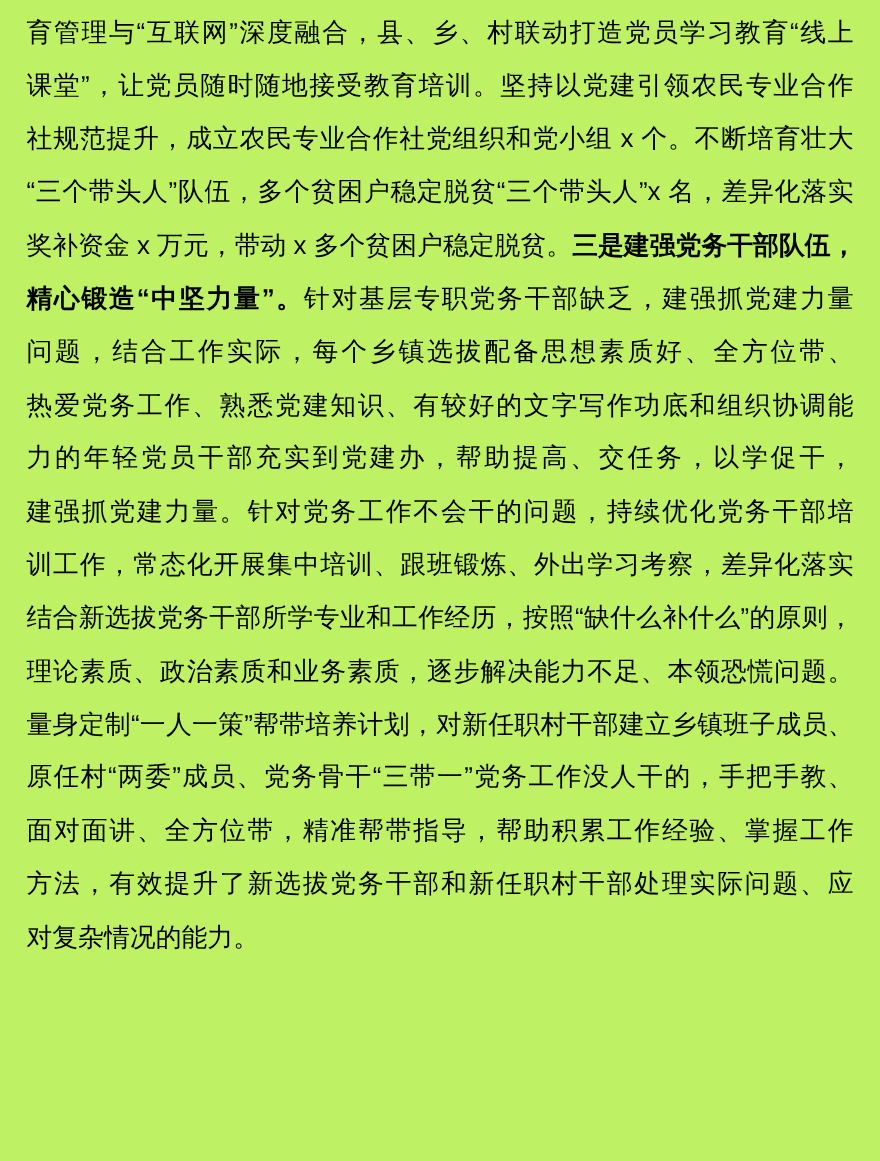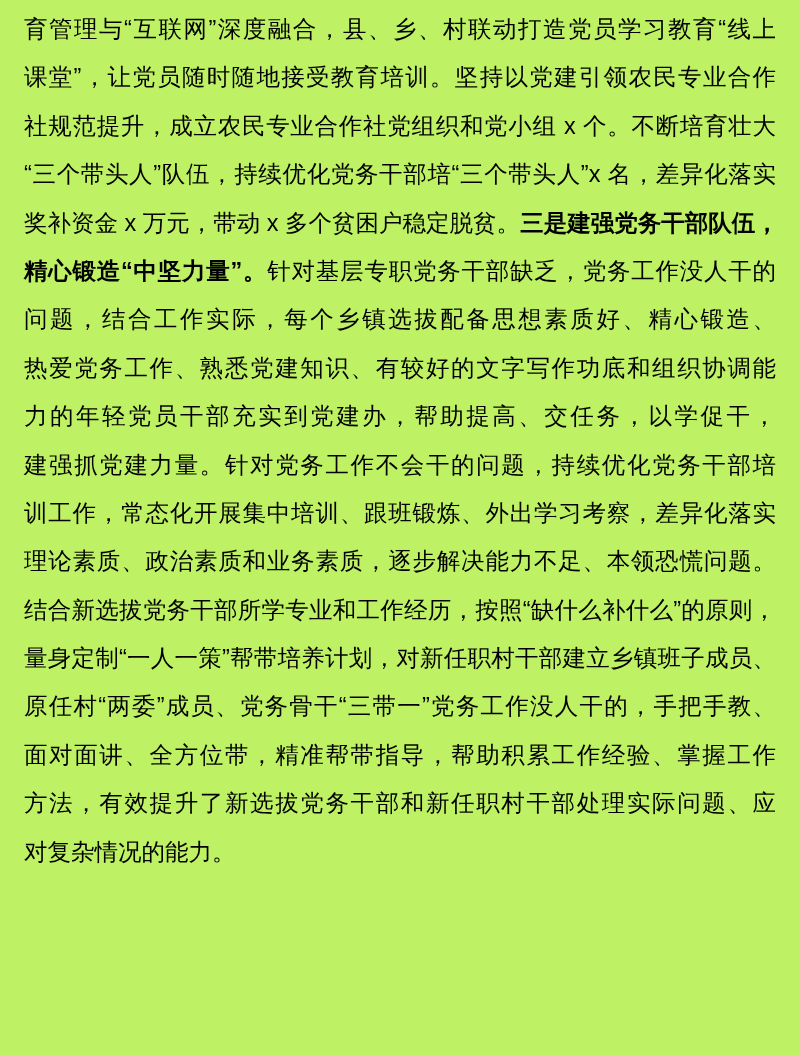--- a/index.html
+++ b/index.html
@@ -42,29 +42,29 @@
   .seg.bold { font-weight: 700; }
 </style>
 </head>
 <body>
 
 <div class="page">
   <div class="doc">
       <div class="line"><span class="seg">育管理与“互联网”深度融合，县、乡、村联动打造党员学习教育“线上</span></div>
       <div class="line"><span class="seg">课堂”，让党员随时随地接受教育培训。坚持以党建引领农民专业合作</span></div>
       <div class="line"><span class="seg">社规范提升，成立农民专业合作社党组织和党小组 x 个。不断培育壮大</span></div>
-      <div class="line"><span class="seg">“三个带头人”队伍，持续优化党务干部培“三个带头人”x 名，差异化落实</span></div>
+      <div class="line"><span class="seg">“三个带头人”队伍，多个贫困户稳定脱贫“三个带头人”x 名，差异化落实</span></div>
       <div class="line"><span class="seg">奖补资金 x 万元，带动 x 多个贫困户稳定脱贫。</span><span class="seg bold">三是建强党务干部队伍，</span></div>
-      <div class="line"><span class="seg bold">精心锻造“中坚力量”。</span><span class="seg">针对基层专职党务干部缺乏，党务工作没人干的</span></div>
-      <div class="line"><span class="seg">问题，结合工作实际，每个乡镇选拔配备思想素质好、精心锻造、</span></div>
+      <div class="line"><span class="seg bold">精心锻造“中坚力量”。</span><span class="seg">针对基层专职党务干部缺乏，建强抓党建力量</span></div>
+      <div class="line"><span class="seg">问题，结合工作实际，每个乡镇选拔配备思想素质好、全方位带、</span></div>
       <div class="line"><span class="seg">热爱党务工作、熟悉党建知识、有较好的文字写作功底和组织协调能</span></div>
       <div class="line"><span class="seg">力的年轻党员干部充实到党建办，帮助提高、交任务，以学促干，</span></div>
       <div class="line"><span class="seg">建强抓党建力量。针对党务工作不会干的问题，持续优化党务干部培</span></div>
       <div class="line"><span class="seg">训工作，常态化开展集中培训、跟班锻炼、外出学习考察，差异化落实</span></div>
+      <div class="line"><span class="seg">结合新选拔党务干部所学专业和工作经历，按照“缺什么补什么”的原则，</span></div>
       <div class="line"><span class="seg">理论素质、政治素质和业务素质，逐步解决能力不足、本领恐慌问题。</span></div>
-      <div class="line"><span class="seg">结合新选拔党务干部所学专业和工作经历，按照“缺什么补什么”的原则，</span></div>
       <div class="line"><span class="seg">量身定制“一人一策”帮带培养计划，对新任职村干部建立乡镇班子成员、</span></div>
       <div class="line"><span class="seg">原任村“两委”成员、党务骨干“三带一”党务工作没人干的，手把手教、</span></div>
       <div class="line"><span class="seg">面对面讲、全方位带，精准帮带指导，帮助积累工作经验、掌握工作</span></div>
       <div class="line"><span class="seg">方法，有效提升了新选拔党务干部和新任职村干部处理实际问题、应</span></div>
       <div class="line last"><span class="seg">对复杂情况的能力。</span></div>
     </div>
 </div>
 
 </body></html>

